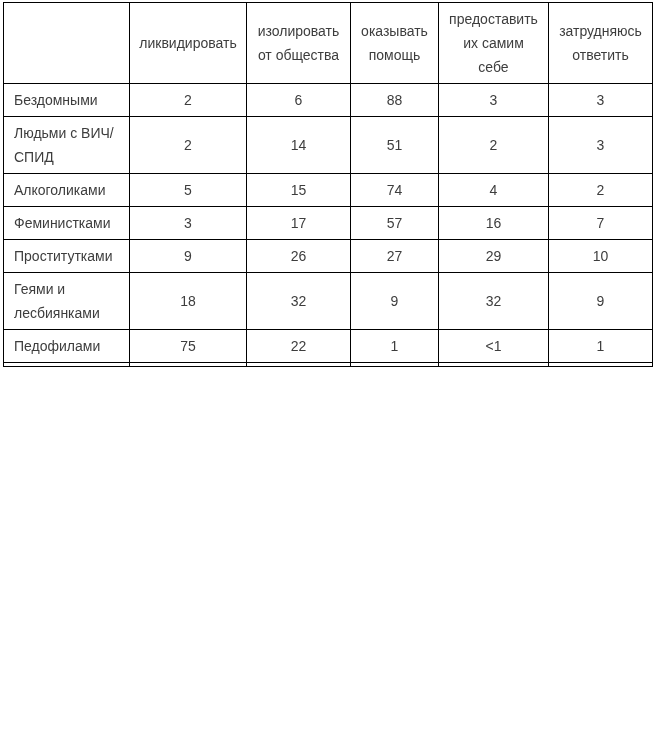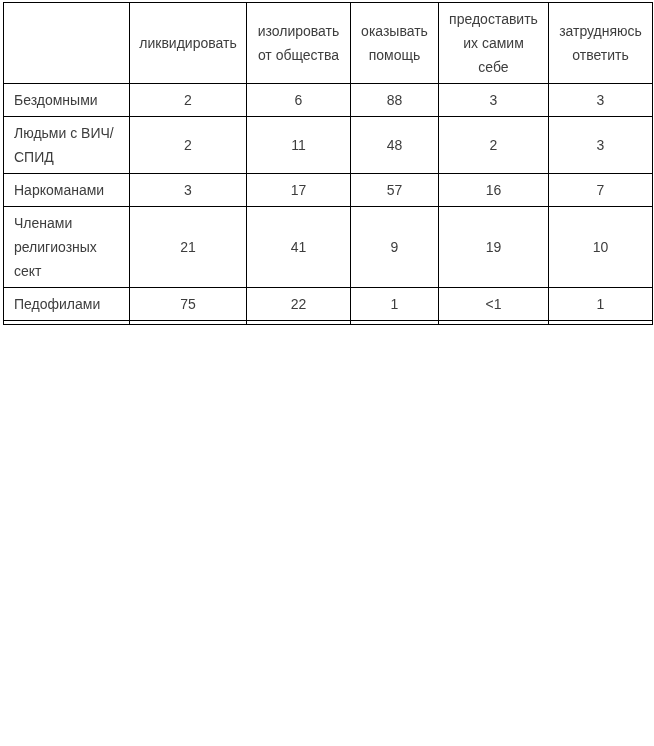--- a/index.html
+++ b/index.html
@@ -77,42 +77,57 @@
         <td class="val">2</td>
         <td class="val">6</td>
         <td class="val">88</td>
         <td class="val">3</td>
         <td class="val">3</td>
       </tr>
       <tr>
         <td class="label">Людьми с ВИЧ/
 СПИД</td>
         <td class="val">2</td>
-        <td class="val">11</td>
-        <td class="val">48</td>
+        <td class="val">14</td>
+        <td class="val">51</td>
         <td class="val">2</td>
         <td class="val">3</td>
       </tr>
       <tr>
-        <td class="label">Наркоманами</td>
+        <td class="label">Алкоголиками</td>
+        <td class="val">5</td>
+        <td class="val">15</td>
+        <td class="val">74</td>
+        <td class="val">4</td>
+        <td class="val">2</td>
+      </tr>
+      <tr>
+        <td class="label">Феминистками</td>
         <td class="val">3</td>
         <td class="val">17</td>
         <td class="val">57</td>
         <td class="val">16</td>
         <td class="val">7</td>
       </tr>
       <tr>
-        <td class="label">Членами
-религиозных
-сект</td>
-        <td class="val">21</td>
-        <td class="val">41</td>
+        <td class="label">Проститутками</td>
         <td class="val">9</td>
-        <td class="val">19</td>
+        <td class="val">26</td>
+        <td class="val">27</td>
+        <td class="val">29</td>
         <td class="val">10</td>
+      </tr>
+      <tr>
+        <td class="label">Геями и
+лесбиянками</td>
+        <td class="val">18</td>
+        <td class="val">32</td>
+        <td class="val">9</td>
+        <td class="val">32</td>
+        <td class="val">9</td>
       </tr>
       <tr>
         <td class="label">Педофилами</td>
         <td class="val">75</td>
         <td class="val">22</td>
         <td class="val">1</td>
         <td class="val">&lt;1</td>
         <td class="val">1</td>
       </tr>
       <tr class="cutoff">

